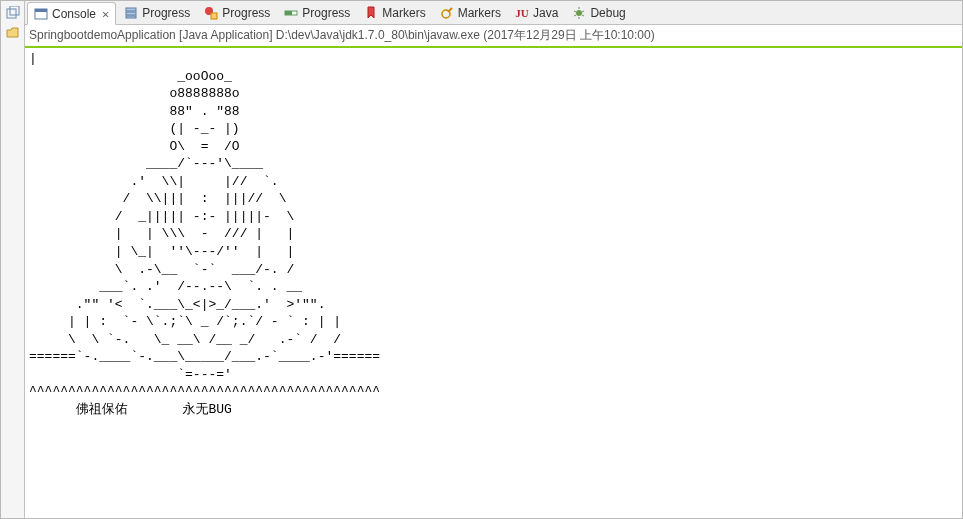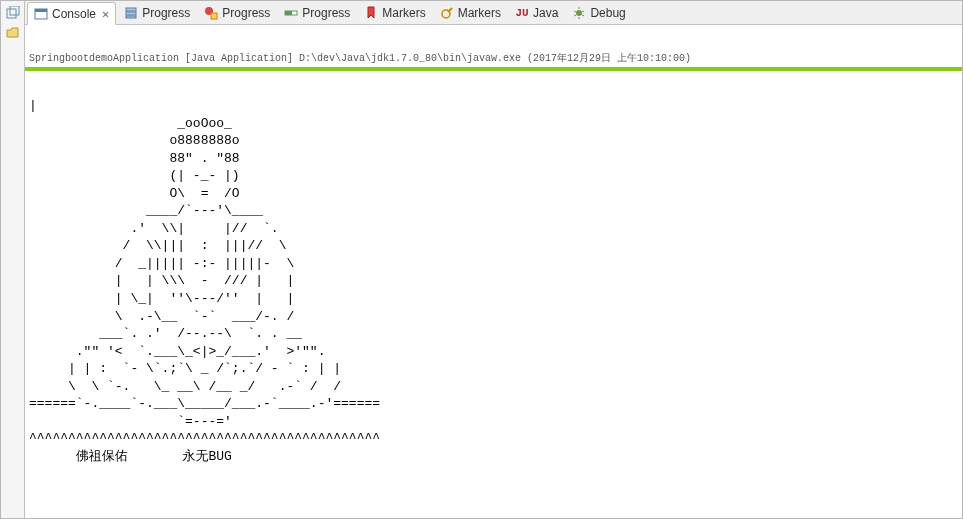--- a/index.html
+++ b/index.html
@@ -33,21 +33,20 @@
     height: 16px;
     display: flex;
     align-items: center;
     justify-content: center;
   }
   .main {
     flex: 1;
     display: flex;
     flex-direction: column;
     min-width: 0;
-    gap: 24px;
   }
   .tabs {
     display: flex;
     align-items: center;
     background: #f0f0f0;
     border-bottom: 1px solid #c0c0c0;
     height: 24px;
     padding-left: 2px;
     gap: 2px;
     white-space: nowrap;
@@ -78,25 +77,24 @@
     justify-content: center;
   }
   .tab-close {
     font-family: monospace;
     color: #666;
     margin-left: 2px;
   }
   .header-line {
     padding: 2px 4px;
     color: #555;
-    border-bottom: 4px solid #84cc16;
-    font-size: 10px;
+    border-bottom: 2px solid #84cc16;
+    font-size: 12px;
     white-space: nowrap;
     overflow: hidden;
-    font-family: Liberation Mono, monospace;
   }
   .console-output {
     flex: 1;
     padding: 2px 4px;
     font-family: "Consolas", "Courier New", monospace;
     font-size: 13px;
     line-height: 1.35;
     white-space: pre;
     color: #000;
     overflow: auto;
@@ -182,21 +180,21 @@
           <svg width="14" height="14" viewBox="0 0 14 14">
             <path d="M12 2 L8 6" stroke="#c80" stroke-width="2"></path>
             <circle cx="6" cy="8" r="4" fill="none" stroke="#c80" stroke-width="1.5"></circle>
           </svg>
         </span>
         <span>Markers</span>
       </div>
 
       <div class="tab">
         <span class="icon">
-          <span style="font-weight:bold;color:#b02a2a;font-size:11px;font-family:Liberation Mono, monospace;">JU</span>
+          <span style="font-weight:bold;color:#b02a2a;font-size:11px;font-family:Liberation Serif, serif;">JU</span>
         </span>
         <span>Java</span>
       </div>
 
       <div class="tab">
         <span class="icon">
           <svg width="14" height="14" viewBox="0 0 14 14">
             <circle cx="7" cy="7" r="3" fill="#6a9a4a"></circle>
             <line x1="7" y1="1" x2="7" y2="3" stroke="#6a9a4a"></line>
             <line x1="2" y1="5" x2="4" y2="6" stroke="#6a9a4a"></line>

